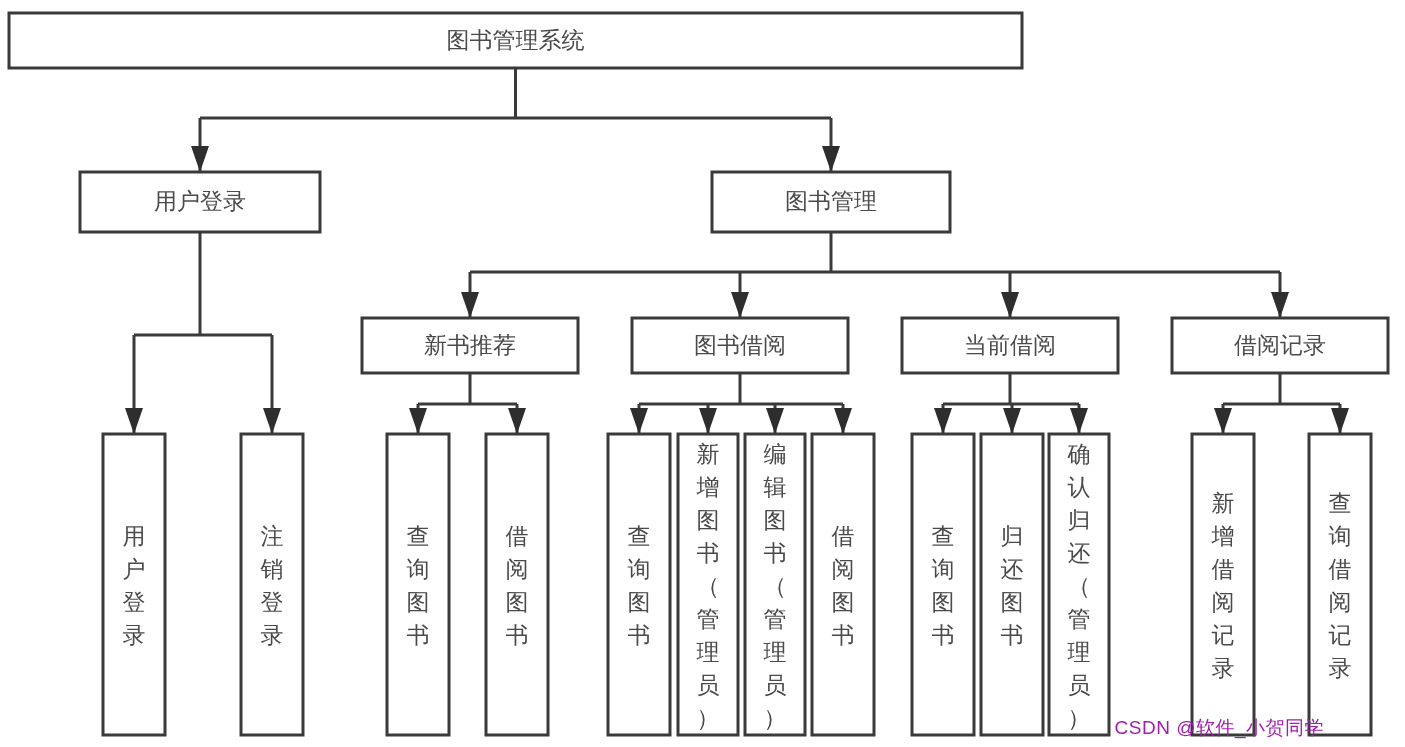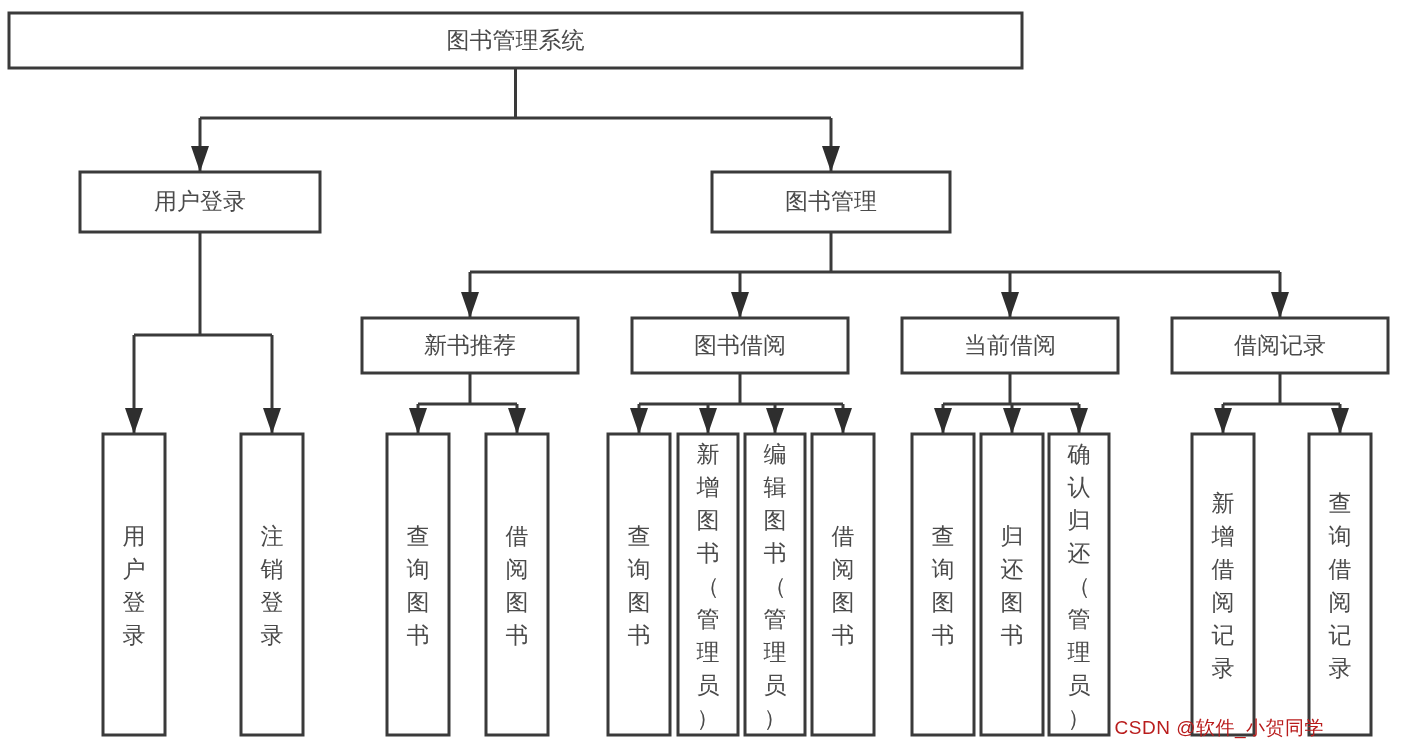--- a/index.html
+++ b/index.html
@@ -55,21 +55,21 @@
     font-family: "Liberation Sans", "DejaVu Sans", sans-serif;
     font-size: 23px;
     text-anchor: middle;
   }
   .watermark {
     position: absolute;
     right: 8px;
     bottom: 6px;
     font-family: "Liberation Sans", "DejaVu Sans", sans-serif;
     font-size: 19px;
-    color: #b91c1c;
+    color: #a21caf;
     letter-spacing: 0.5px;
     white-space: nowrap;
     user-select: none;
   }
 </style>
 </head>
 <body>
 
 <div id="diagram-root">
   <svg class="diagram-canvas" viewBox="0 0 1405 747">

